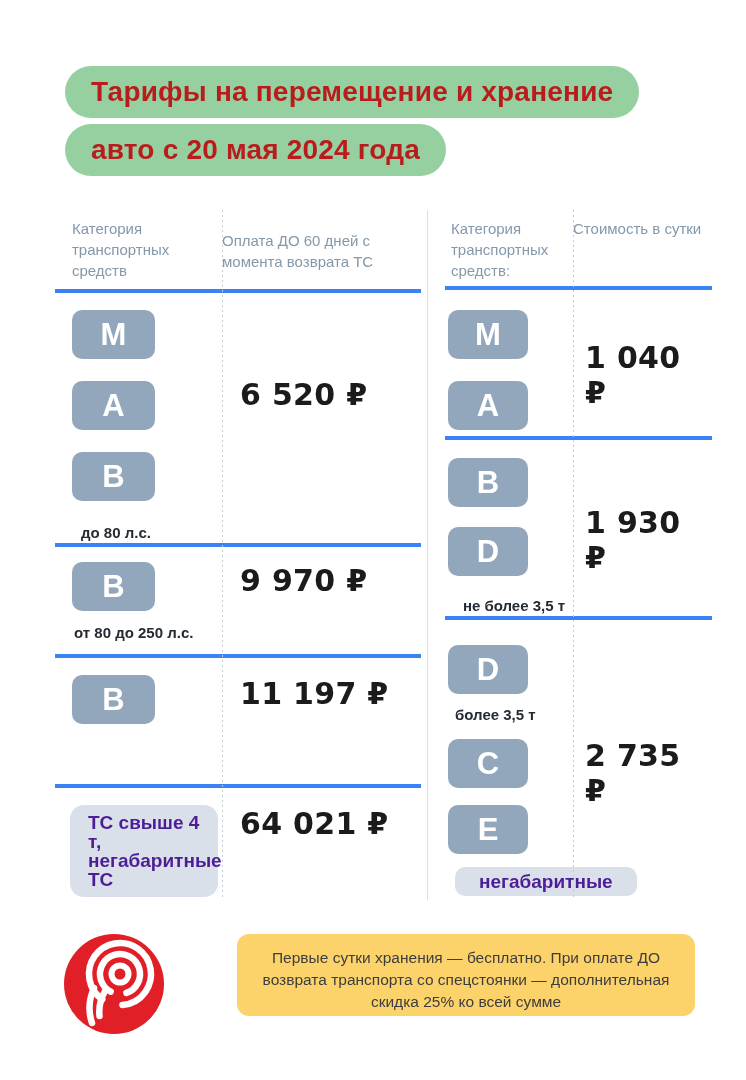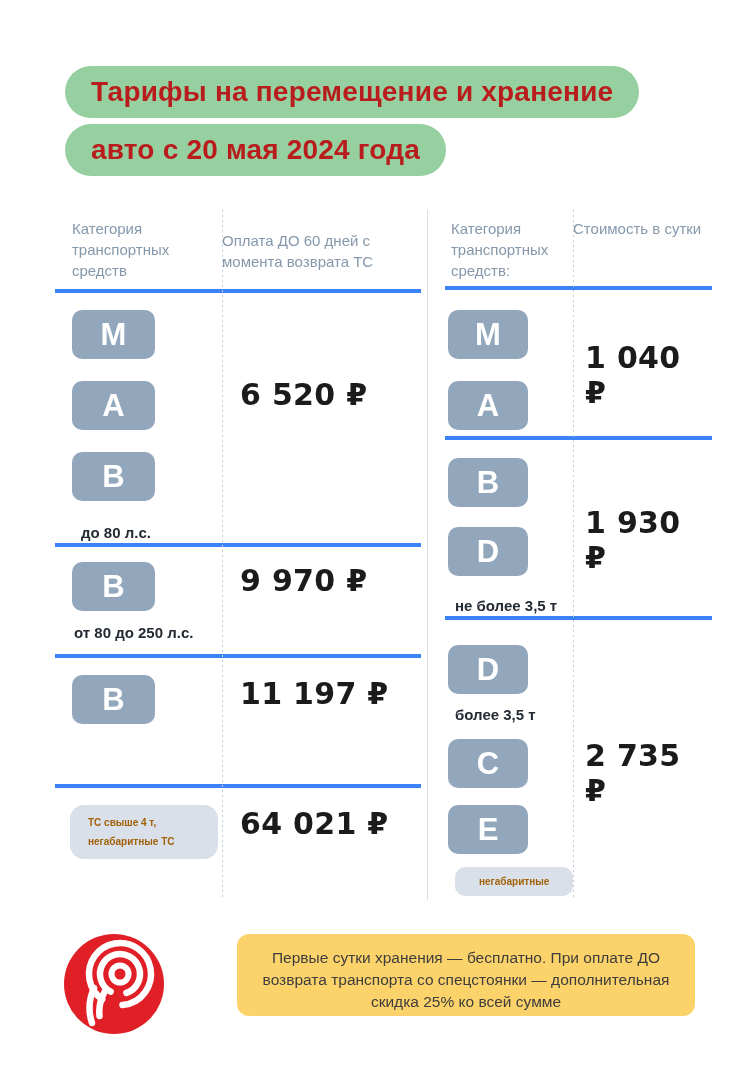--- a/index.html
+++ b/index.html
@@ -55,33 +55,33 @@
   .note { font-size:15px; font-weight:700; color:#242b33; line-height:19px; }
   .panel-left  .note { margin-left:19px; width:126px; }
   .panel-right .note { margin-left:10px; }
 
   .price {
     font-size:30px; font-weight:700; color:#1b1b1b; letter-spacing:.3px;
     font-family:"DejaVu Sans","Liberation Sans",sans-serif;
   }
 
   .lightpill {
-    background:#d9e0ea; color:#a16207; border-radius:14px;
-    font-size:10px; font-weight:700; line-height:19px;
+    background:#d9e0ea; color:#4c1d95; border-radius:14px;
+    font-size:19px; font-weight:700; line-height:19px;
   }
   .pill-big { width:148px; margin-left:15px; padding:8px 8px 8px 18px; }
   .pill-small { display:inline-block; margin-left:10px; padding:5px 24px; border-radius:10px; }
 
   
   .r-l1 { height:254px; } .r-l2 { height:111px; } .r-l3 { height:130px; } .r-l4 { height:112px; }
   .r-r1 { height:150px; } .r-r2 { height:180px; } .r-r3 { height:280px; } .pt15{padding-top:15px;} .pt16{padding-top:16px;} .pt17{padding-top:17px;}
   .pt18{padding-top:18px;} .pt20{padding-top:20px;} .pt25{padding-top:25px;} .pt50{padding-top:50px;}
   .pt65{padding-top:65px;} .pt84{padding-top:84px;} .pt118{padding-top:118px;}
   .mt10{margin-top:10px;} .mt11{margin-top:11px;} .mt12{margin-top:12px;} .mt13{margin-top:13px;}
-  .mt14{margin-top:14px;} .mt15{margin-top:15px;} .mt17{margin-top:17px;}
+  .mt14{margin-top:14px;text-align:center;} .mt15{margin-top:15px;} .mt17{margin-top:17px;}
   .gap22 > .badge { margin-bottom:22px; }
   .gap20 > .badge { margin-bottom:20px; }
 
   
   .logo { position:absolute; left:62px; top:932px; width:104px; height:104px; }
   .note-box {
     position:absolute; left:237px; top:934px; width:458px; height:82px;
     background:#fcd36b; border-radius:12px; padding:13px 24px 0 24px;text-align:center;
   }
   .note-box .txt { font-size:15.5px; line-height:22px; color:#3d3d3d; font-weight:400; }

